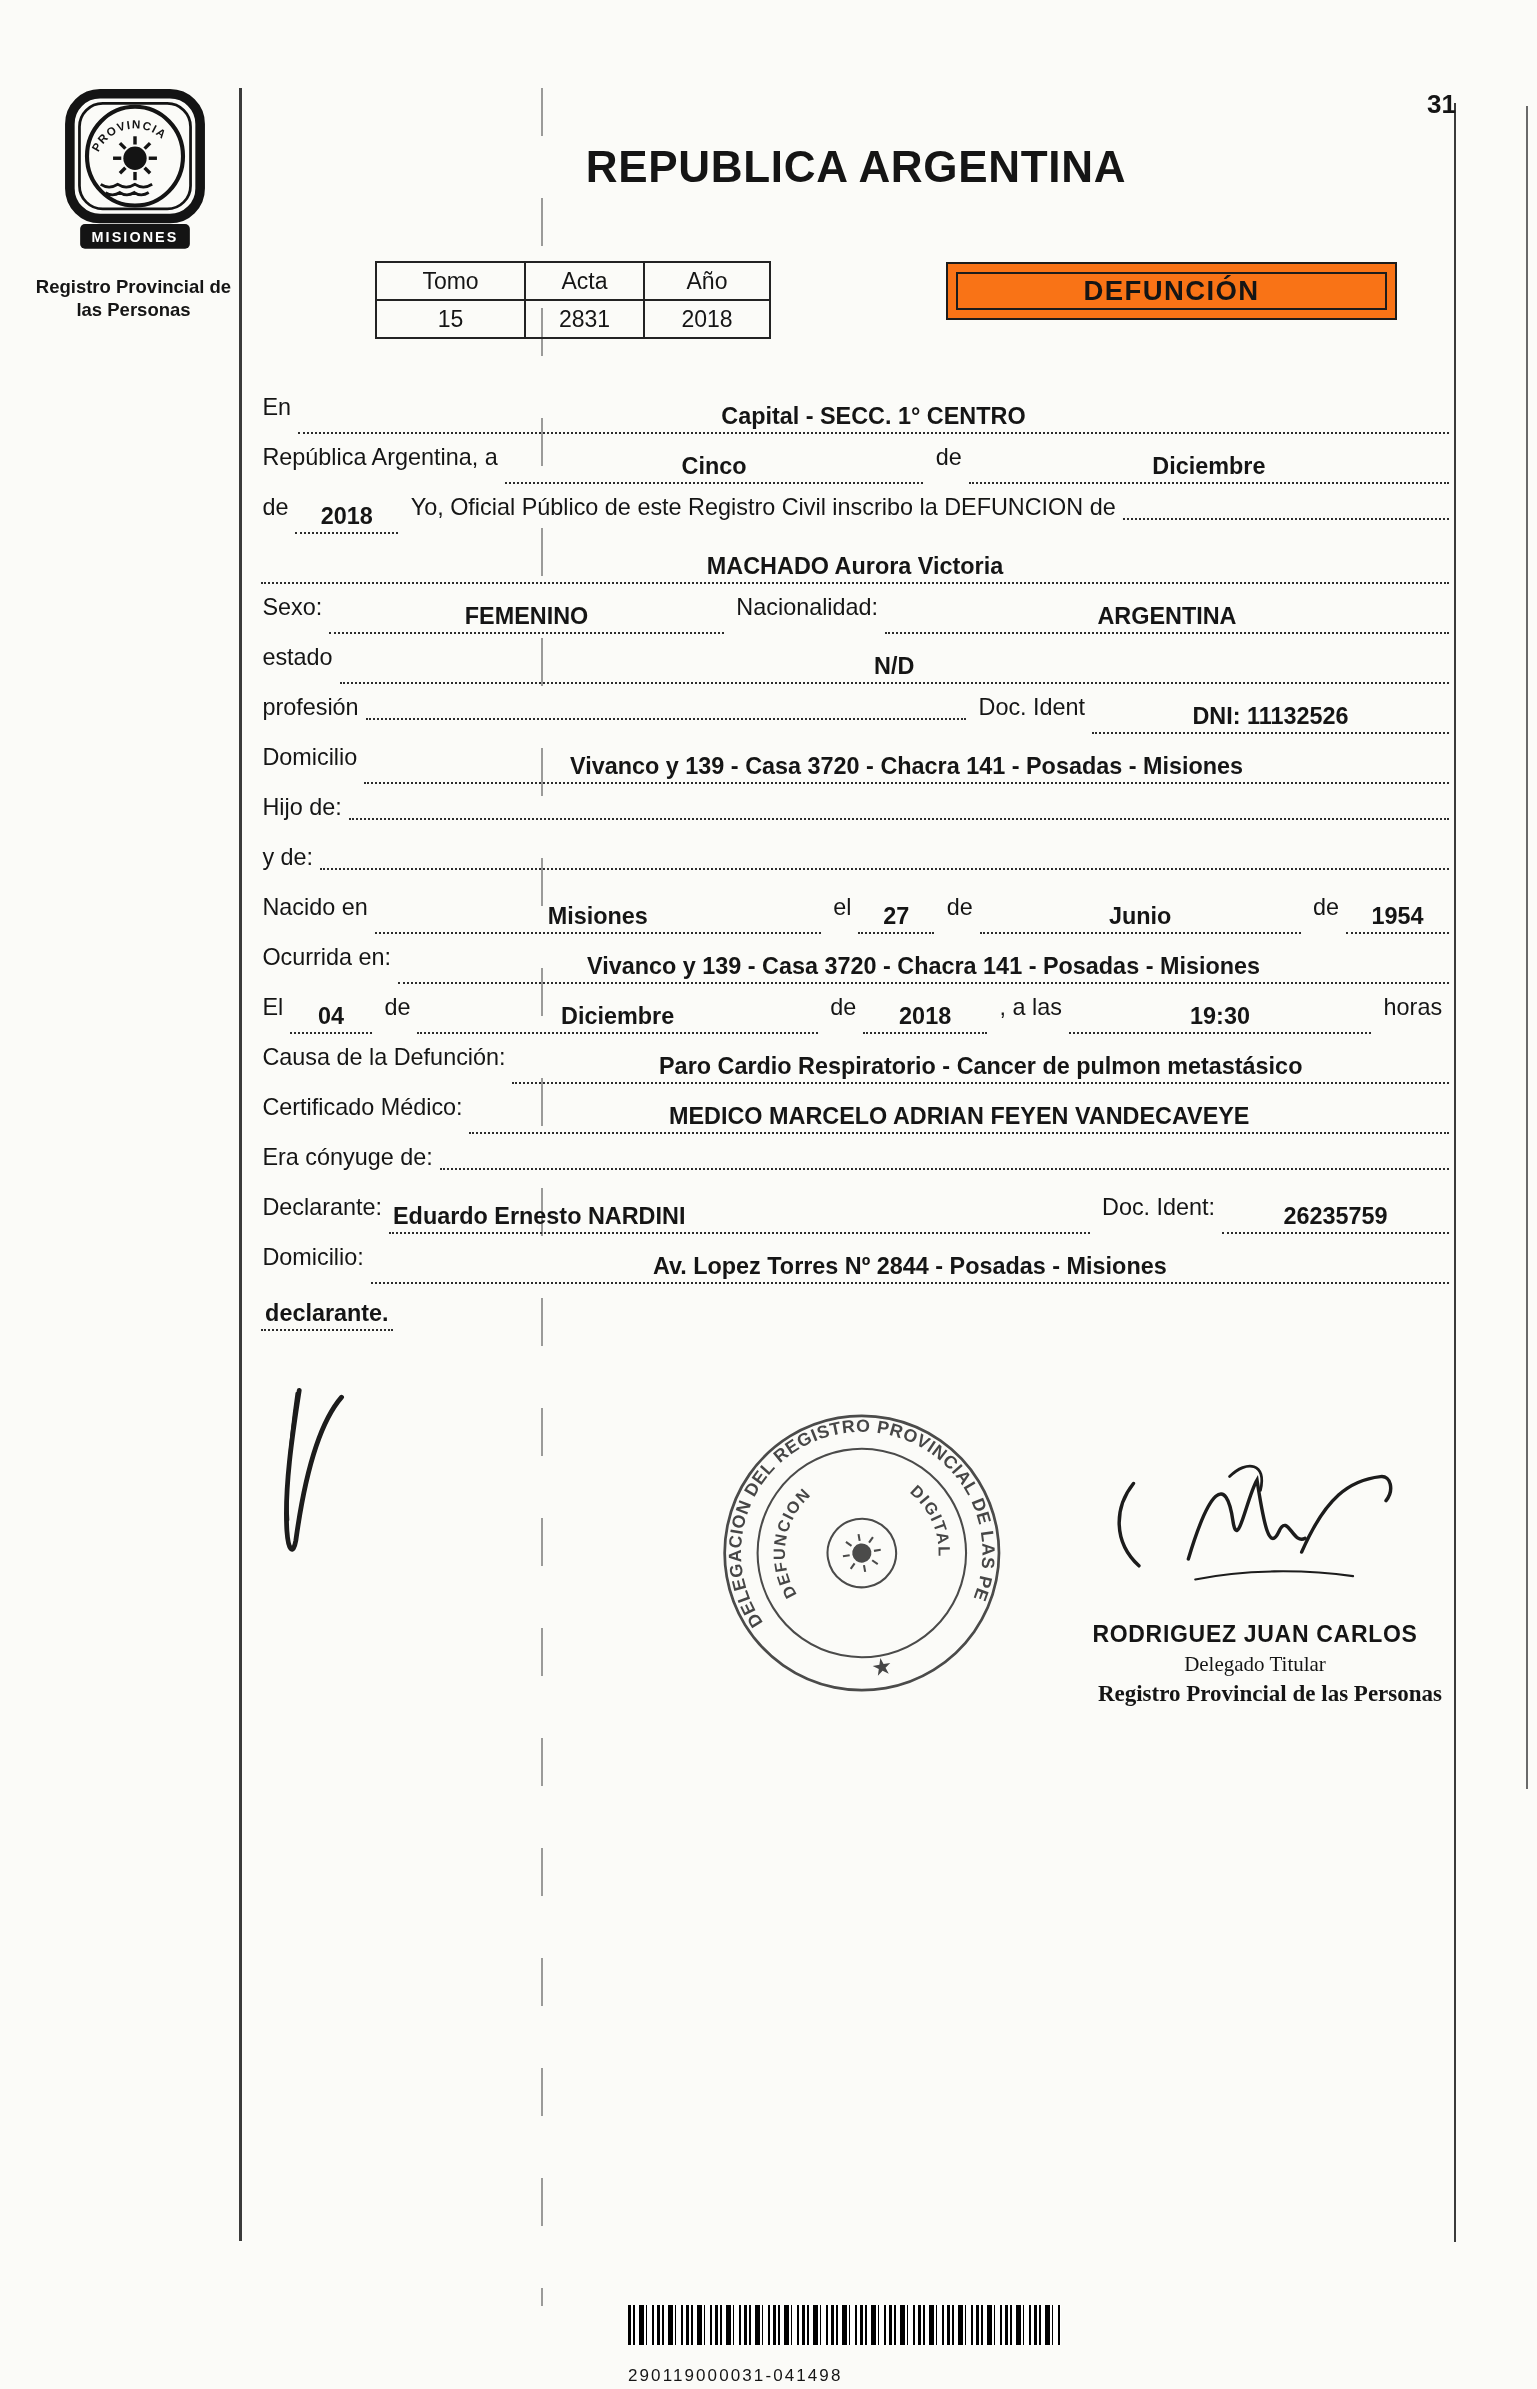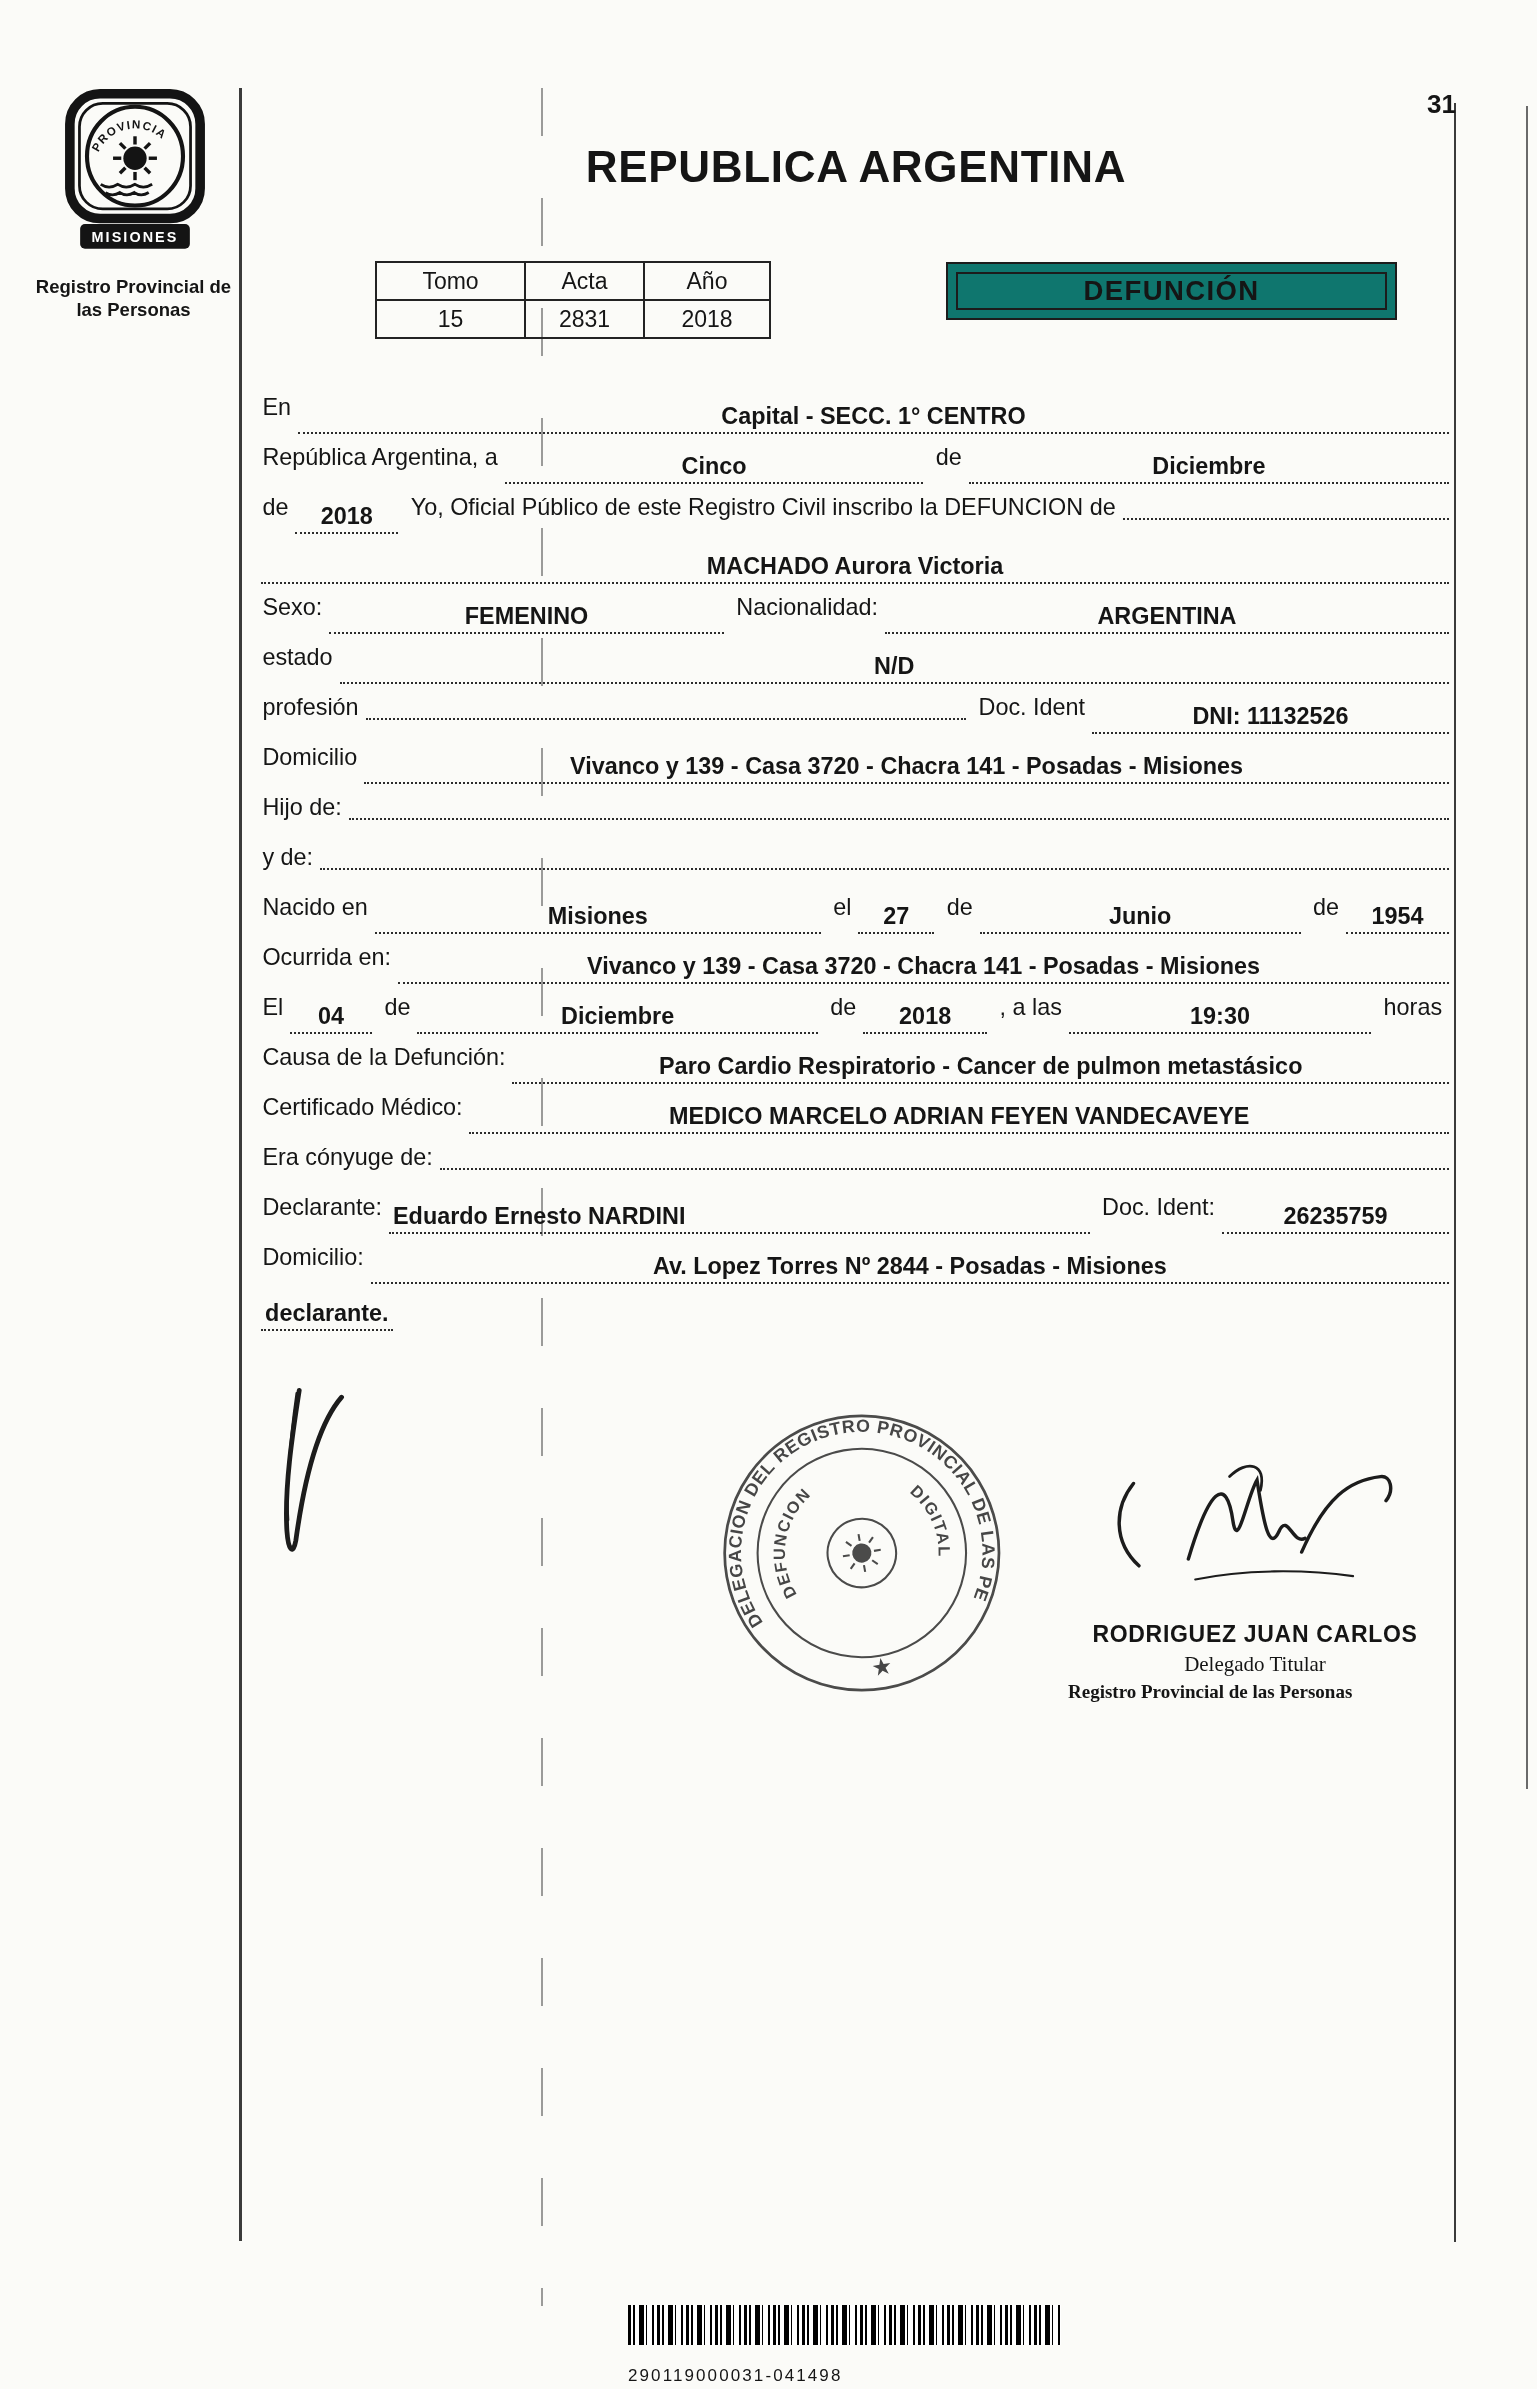--- a/index.html
+++ b/index.html
@@ -38,21 +38,21 @@
 
   table.reg { position: absolute; left: 375px; top: 261px; border-collapse: collapse; font-size: 23px; }
   table.reg th, table.reg td {
     border: 2.1px solid #232323; text-align: center; font-weight: normal;
     height: 38px; padding: 1.4px 5.5px;
   }
   .col-a { width: 149px; } .col-b { width: 119px; } .col-c { width: 126px; }
 
   .defbox {
     position: absolute; left: 946px; top: 262px; width: 451px; height: 58px;
-    border: 2.1px solid #1c1c1c; padding: 8px; background: #0f766e;
+    border: 2.1px solid #1c1c1c; padding: 8px; background: #f97316;
   }
   .defbox-inner {
     width: 100%; height: 100%; border: 2.1px solid #1c1c1c;
     display: flex; align-items: center; justify-content: center;
     font-size: 27.5px; font-weight: bold; letter-spacing: 1.4px;
   }
 
   .form { position: absolute; left: 261px; top: 385px; width: 1188px; }
   .row { display: flex; align-items: center; height: 50px; font-size: 23.4px; line-height: 1.15; }
   .lbl { white-space: nowrap; padding: 0 6.9px 4.8px 1.4px; }
@@ -74,21 +74,21 @@
   .sig-name {
     position: absolute; left: 1068px; top: 1621px; width: 374px;
     text-align: center; font-size: 23px; font-weight: bold; letter-spacing: 0.7px;
   }
   .sig-title {
     position: absolute; left: 1068px; top: 1652px; width: 374px;
     text-align: center; font-size: 21px; font-family: "Liberation Serif", serif;
   }
   .sig-org {
     position: absolute; left: 1068px; top: 1681px; width: 374px;
-    text-align: left; font-size: 19px; font-weight: bold; font-family: "Liberation Serif", serif;
+    text-align: right; font-size: 23px; font-weight: bold; font-family: "Liberation Serif", serif;
   }
 
   .barcode {
     position: absolute; left: 628px; top: 2305px; width: 433px; height: 40px;
     background: repeating-linear-gradient(90deg,
       #000 0 2.7px, #fff 2.7px 5.5px, #000 5.5px 6.9px, #fff 6.9px 11px,
       #000 11px 16px, #fff 16px 18px, #000 18px 19px, #fff 19px 24px,
       #000 24px 26px, #fff 26px 29px);
   }
   .barcode-text {

